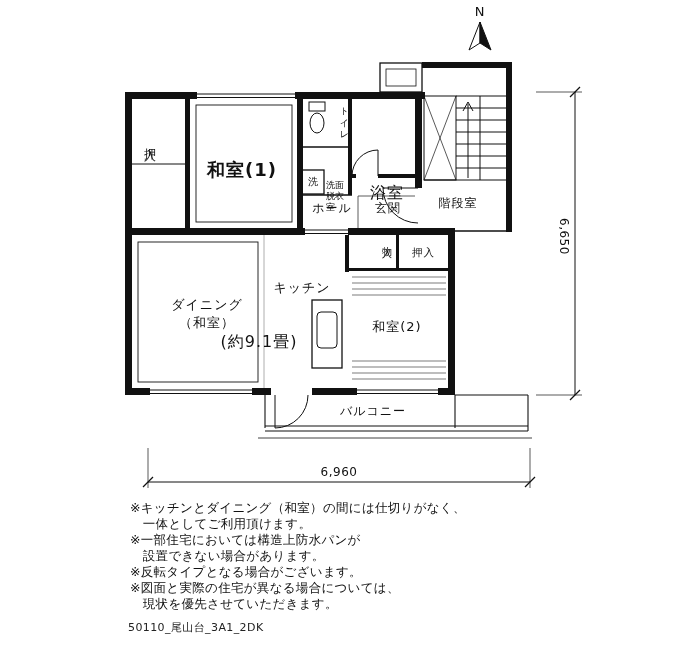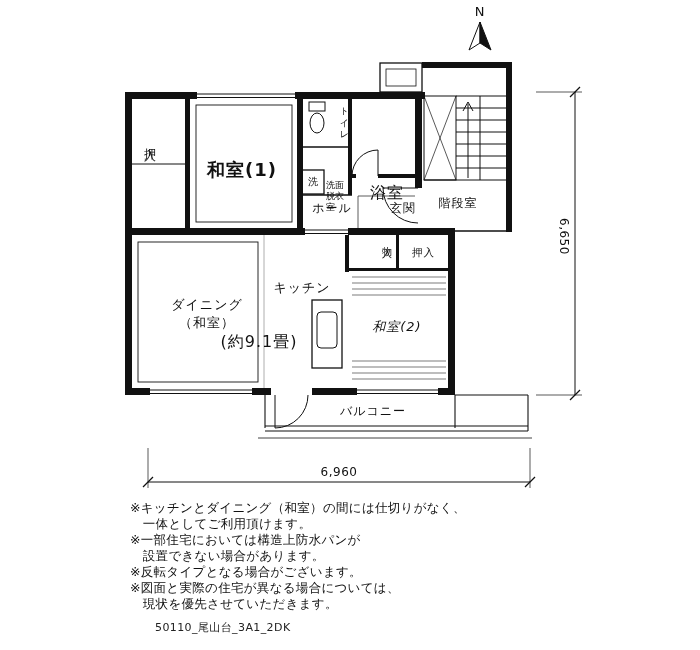--- a/index.html
+++ b/index.html
@@ -5,21 +5,21 @@
   * { margin:0; padding:0; box-sizing:border-box; }
   html,body { background:#ffffff; }
   body { font-family:"DejaVu Sans","Liberation Sans",sans-serif; color:#111; }
   .canvas { position:relative; width:700px; height:650px; background:#fff; overflow:hidden; }
   .canvas > svg { position:absolute; left:0; top:0; }
   .lbl { position:absolute; color:#111; white-space:nowrap; letter-spacing:1px; line-height:1.25; }
   .c { text-align:center; }
   .v { writing-mode:vertical-rl; }
   .wrap { white-space:normal; letter-spacing:0; }
   .notes { position:absolute; left:130px; top:500px; font-size:12.5px; line-height:16px; letter-spacing:0.3px; }
-  .drawing-id { position:absolute; left:128px; top:620px; font-size:11px; letter-spacing:0.4px; color:#222;margin-left:27px; }
+  .drawing-id { position:absolute; left:128px; top:620px; font-size:11px; letter-spacing:0.4px; color:#222; }
 </style>
 </head>
 <body>
 
 <div class="canvas">
 
   <svg width="700" height="650" viewBox="0 0 700 650">
 
     <g fill="#111">
       <rect x="125" y="92" width="7" height="303"></rect>
@@ -155,33 +155,33 @@
     </g>
   </svg>
 
   <div class="lbl v" style="left:142px; top:138px; font-size:12px;">押入</div>
   <div class="lbl c" style="left:190px; top:159px; width:104px; font-size:18px;font-weight:bold;">和室(1)</div>
   <div class="lbl v" style="left:338px; top:101px; font-size:9px;">トイレ</div>
   <div class="lbl wrap" style="left:326px; top:137px; width:21px; font-size:9px; line-height:11px;margin-top:43px;">洗面脱衣室</div>
   <div class="lbl" style="left:308px; top:176px; font-size:10px; letter-spacing:0;">洗</div>
   <div class="lbl c" style="left:353px; top:143px; width:68px; font-size:16px;margin-top:40px;">浴室</div>
   <div class="lbl c" style="left:302px; top:201px; width:60px; font-size:12px;">ホール</div>
-  <div class="lbl c" style="left:374px; top:201px; width:58px; font-size:12px;">玄関</div>
+  <div class="lbl c" style="left:359px; top:201px; width:58px; font-size:12px;">玄関</div>
   <div class="lbl c" style="left:418px; top:196px; width:80px; font-size:12px;">階段室</div>
   <div class="lbl v" style="left:380px; top:239px; font-size:10px;">物入</div>
   <div class="lbl c" style="left:399px; top:246px; width:49px; font-size:10.5px;">押入</div>
 
   <div class="lbl c" style="left:138px; top:296px; width:138px; font-size:13px; line-height:18px;">
     <div>ダイニング</div>
     <div>（和室）</div>
   </div>
   <div class="lbl c" style="left:199px; top:332px; width:120px; font-size:16px;">(約9.1畳)</div>
 
   <div class="lbl c" style="left:262px; top:280px; width:80px; font-size:13px;">キッチン</div>
-  <div class="lbl c" style="left:347px; top:319px; width:100px; font-size:13px;font-style:italic;">和室(2)</div>
+  <div class="lbl c" style="left:347px; top:319px; width:100px; font-size:13px;">和室(2)</div>
   <div class="lbl c" style="left:323px; top:404px; width:100px; font-size:12px;">バルコニー</div>
 
   <div class="lbl c" style="left:466px; top:4px; width:28px; font-size:13px;">N</div>
   <div class="lbl v" style="left:556px; top:218px; font-size:12px; letter-spacing:0.5px;">6,650</div>
   <div class="lbl c" style="left:279px; top:465px; width:120px; font-size:12px; letter-spacing:0.5px;">6,960</div>
 
   <div class="notes">
     <div>※キッチンとダイニング（和室）の間には仕切りがなく、</div>
     <div>　一体としてご利用頂けます。</div>
     <div>※一部住宅においては構造上防水パンが</div>

